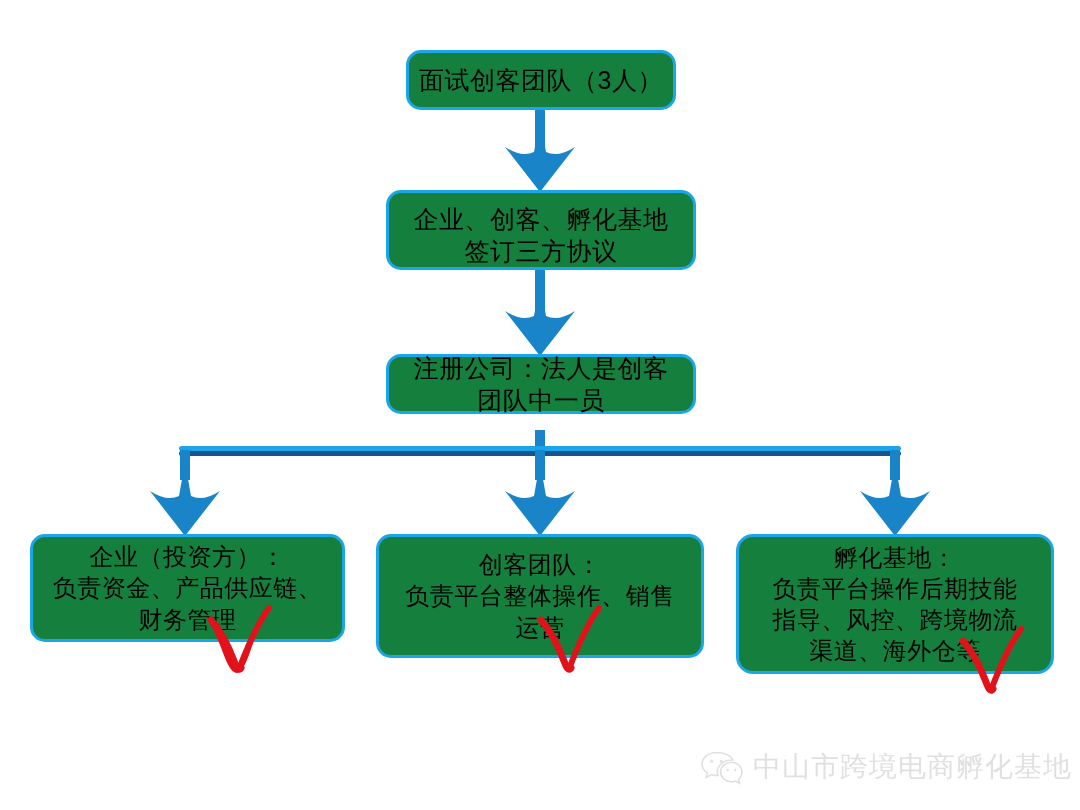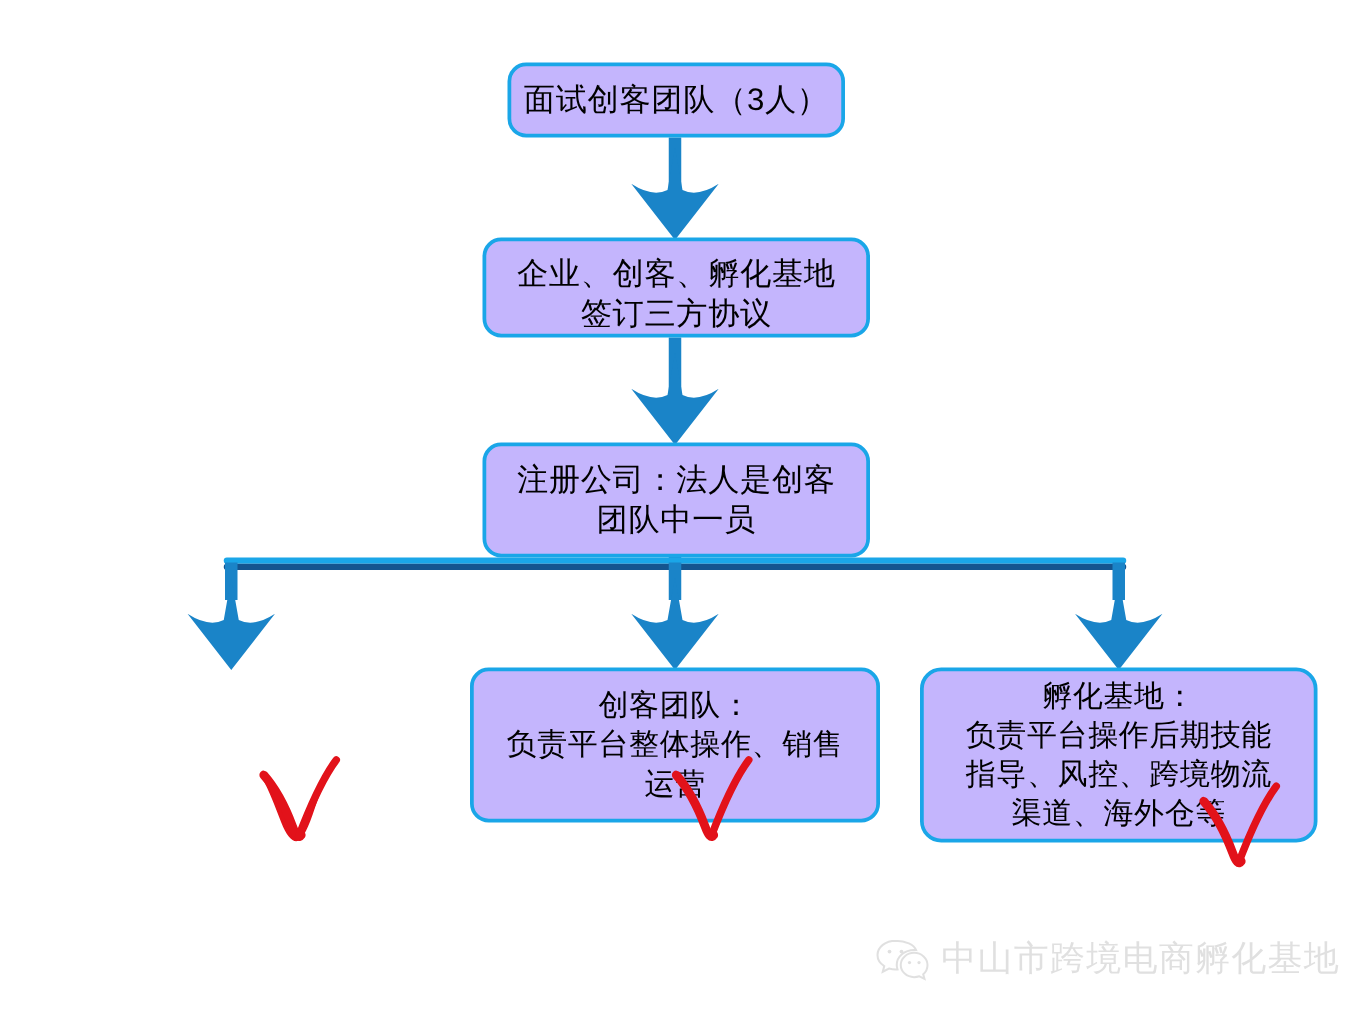--- a/index.html
+++ b/index.html
@@ -20,42 +20,42 @@
     left: 0;
     top: 0;
     width: 1080px;
     height: 810px;
   }
 
   
   .fbox {
     position: absolute;
     box-sizing: border-box;
-    background: #c4b5fd;
+    background: #15803d;
     border: 3px solid #1aa6e8;
     border-radius: 15px;
     display: flex;
     align-items: center;
     justify-content: center;
     text-align: center;
     color: #000000;
     z-index: 5;
   }
   .fbox .txt {
     font-size: 25px;
     line-height: 1.28;
     font-weight: 500;
     letter-spacing: 0.5px;
     white-space: pre-line;
     padding: 0 6px;
   }
 
   #box-interview   { left: 406px; top: 50px;  width: 270px; height: 60px; }
   #box-agreement   { left: 386px; top: 190px; width: 310px; height: 80px; align-items: flex-end; }
-  #box-register    { left: 386px; top: 354px; width: 310px; height: 92px; }
+  #box-register    { left: 386px; top: 354px; width: 310px; height: 60px; }
 
   #box-enterprise  { left: 30px;  top: 534px; width: 315px; height: 108px; }
   #box-makerteam   { left: 376px; top: 534px; width: 328px; height: 124px; }
   #box-incubator   { left: 736px; top: 534px; width: 318px; height: 140px; border-radius: 17px; }
 
   #box-enterprise .txt,
   #box-makerteam  .txt,
   #box-incubator  .txt { font-size: 24px; line-height: 1.3; }
 
   
@@ -172,20 +172,25 @@
   <div class="fbox" id="box-agreement">
     <span class="txt">企业、创客、孵化基地
 签订三方协议</span>
   </div>
 
   <div class="fbox" id="box-register">
     <span class="txt">注册公司：法人是创客
 团队中一员</span>
   </div>
 
+  <div class="fbox" id="box-enterprise">
+    <span class="txt">企业（投资方）：
+负责资金、产品供应链、
+财务管理</span>
+  </div>
 
   <div class="fbox" id="box-makerteam">
     <span class="txt">创客团队：
 负责平台整体操作、销售
 运营</span>
   </div>
 
   <div class="fbox" id="box-incubator">
     <span class="txt">孵化基地：
 负责平台操作后期技能

